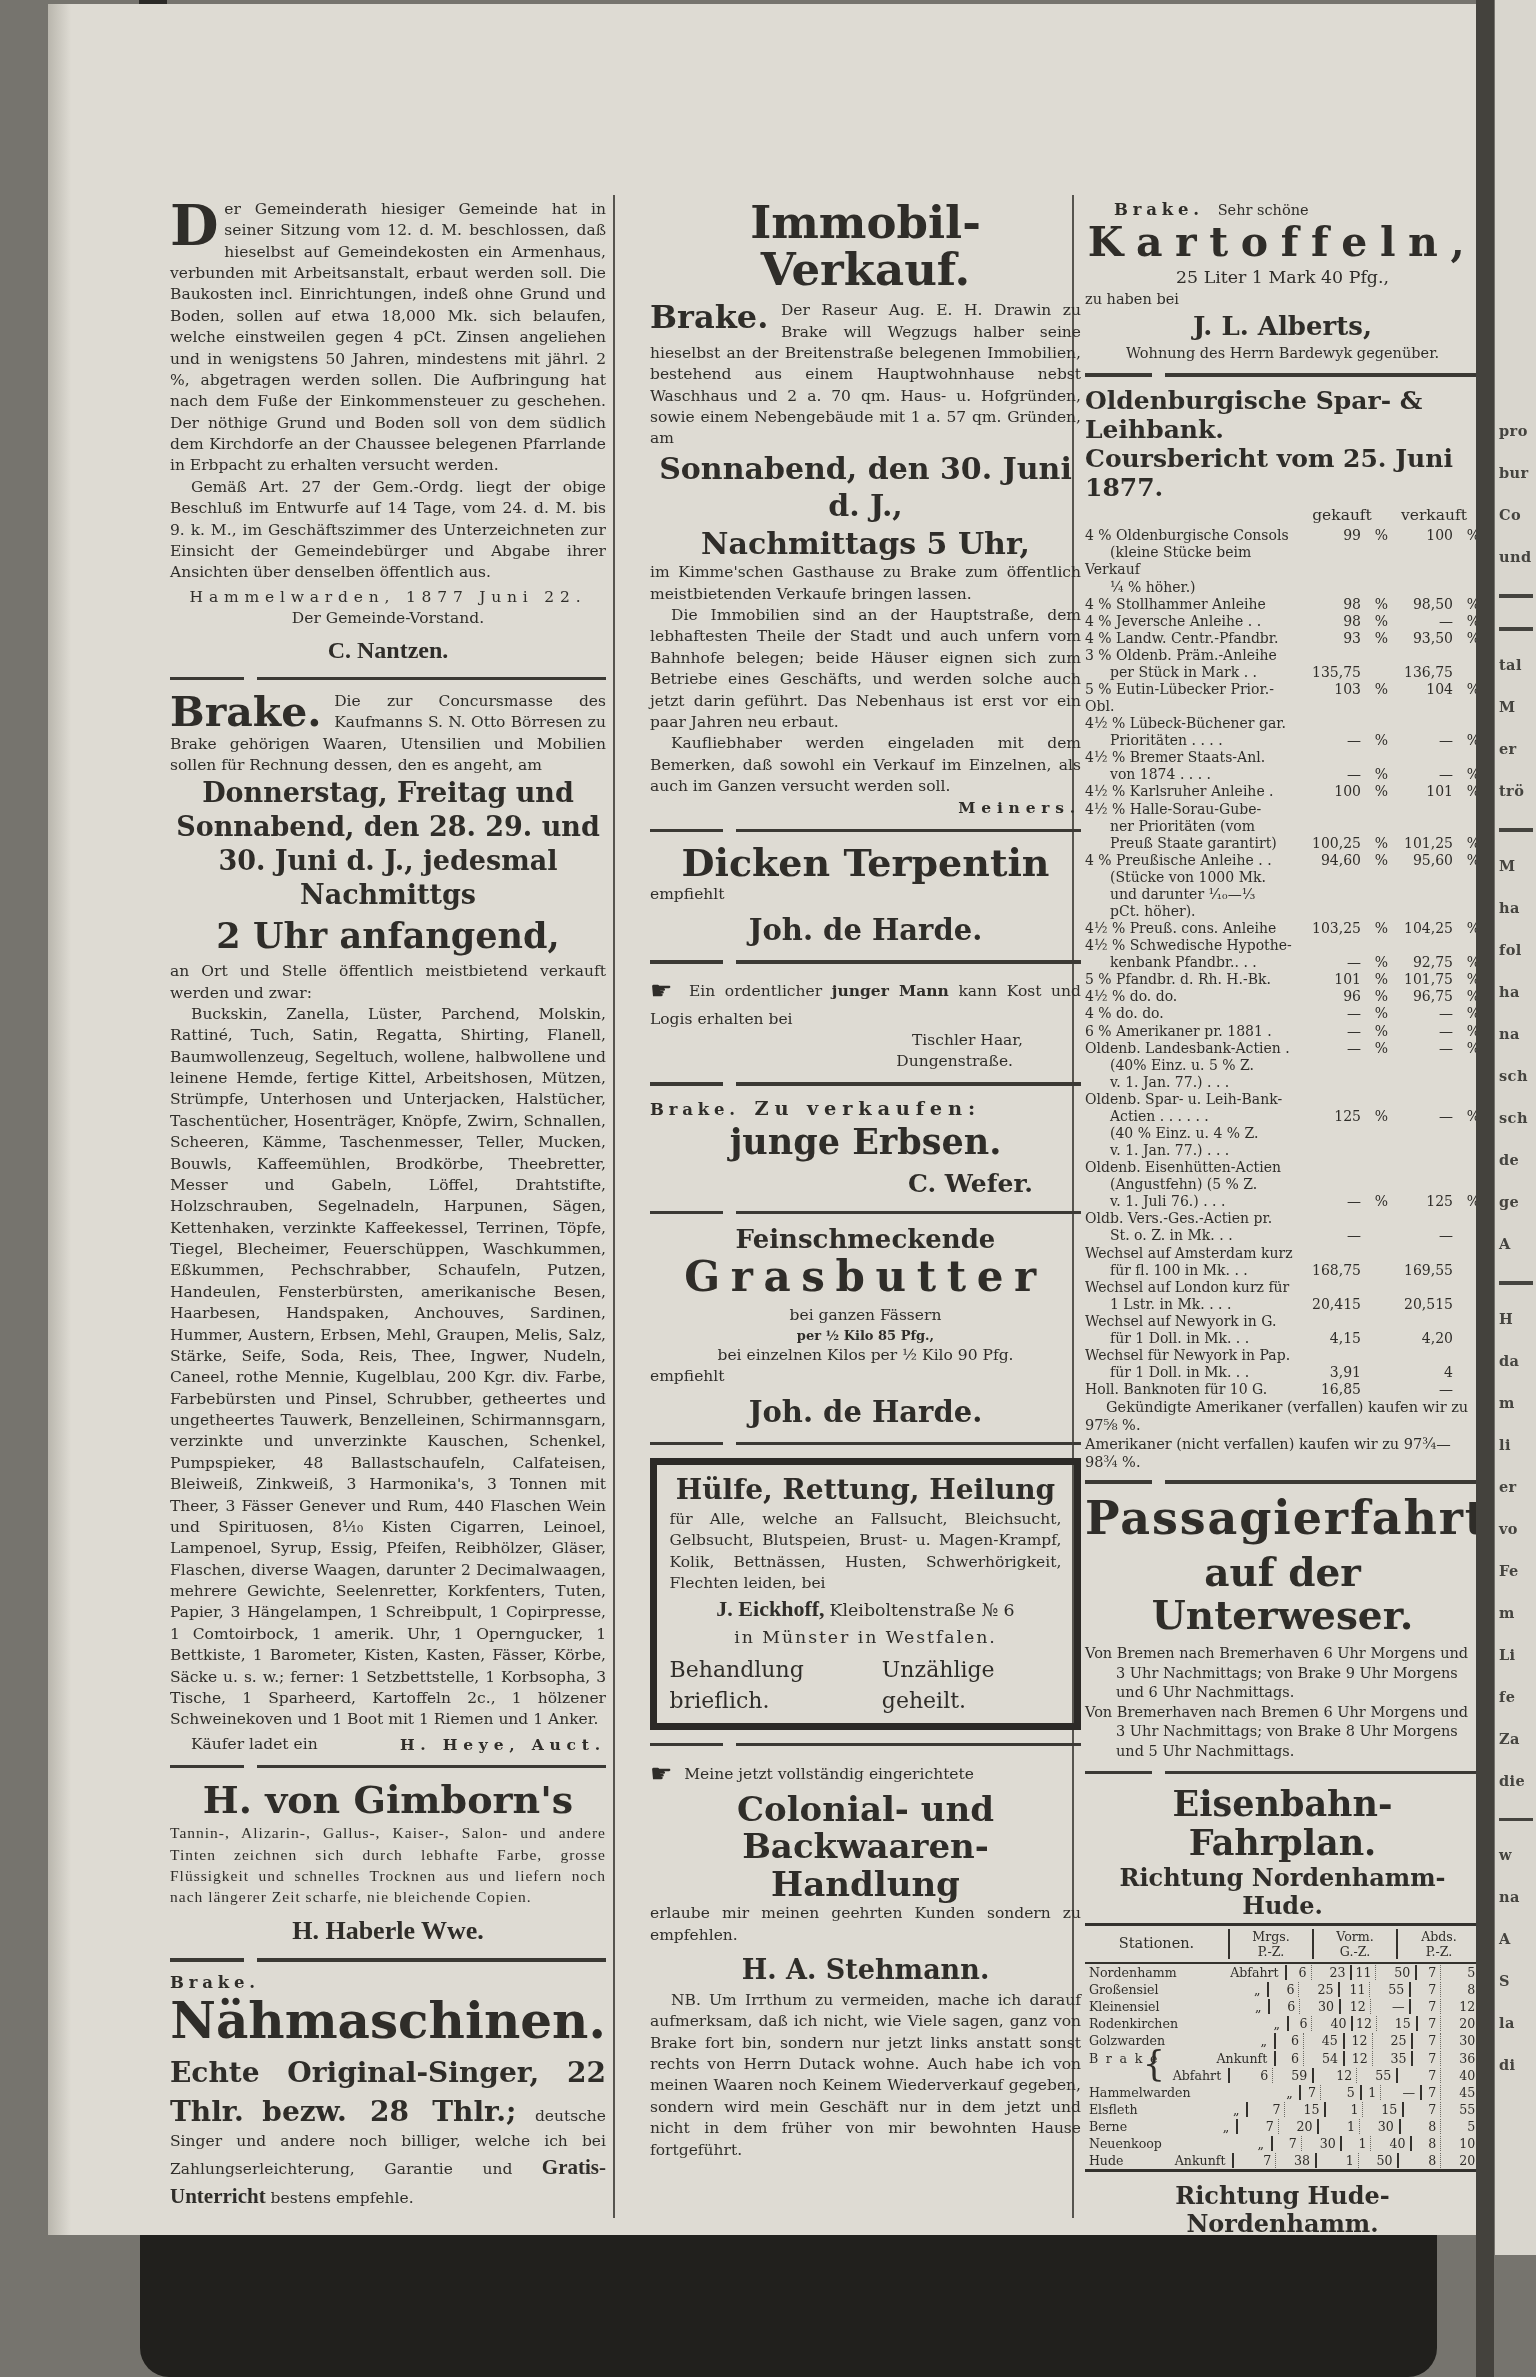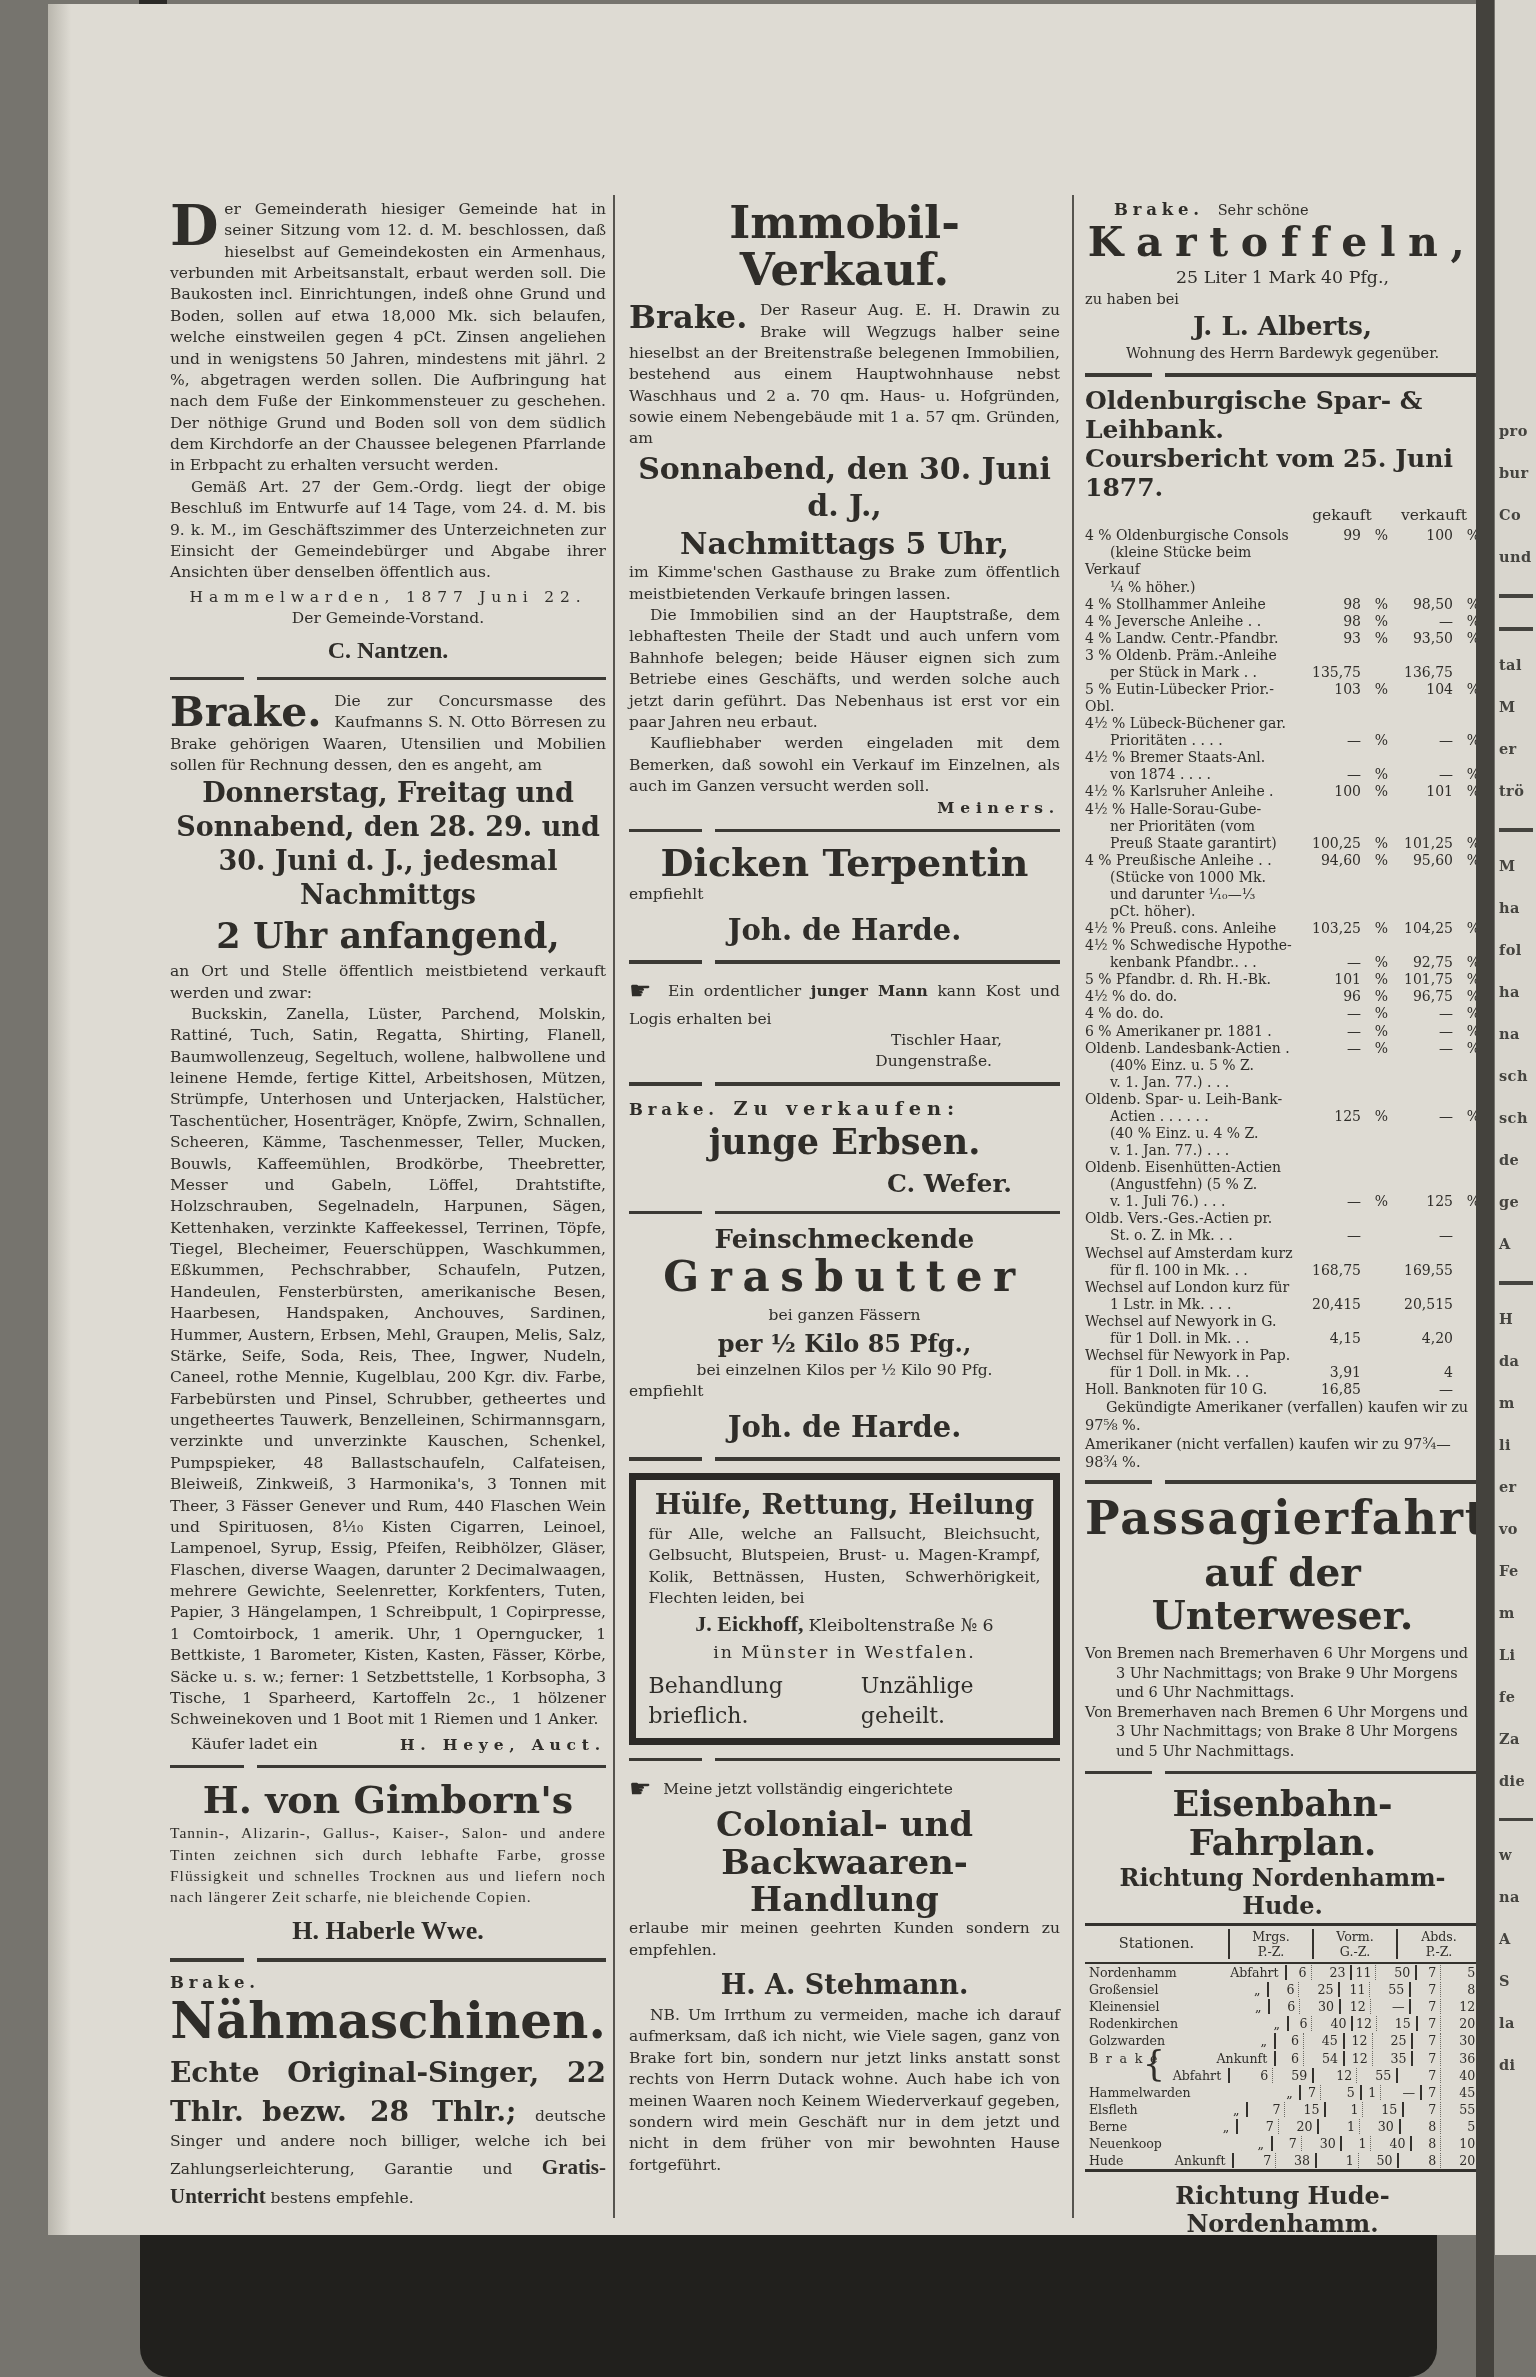--- a/index.html
+++ b/index.html
@@ -12,21 +12,21 @@
   .next-page{position:absolute;left:1495px;top:0;width:42px;height:2255px;background:#d9d6ce;overflow:hidden;}
   .next-page .frag{font-size:14.5px;font-weight:bold;color:#45443f;margin:25px 0 0 3.9px;letter-spacing:0.5px;}
   .next-page .frag-rule{height:3.9px;background:#45443f;margin:29px 0 0 3.9px;width:34px;}
   .paper{position:absolute;left:48px;top:3.9px;width:1428px;height:2231px;background:#dedbd3;overflow:hidden;}
   .paper::before{content:"";position:absolute;left:0;top:0;bottom:0;width:23px;
        background:linear-gradient(90deg,#b9b6ad,#dedbd3);}
   .vrule{position:absolute;top:191px;width:1.5px;height:2023px;background:#56544e;}
   .v1{left:565px;} .v2{left:1024px;}
   .col{position:absolute;top:195px;text-align:justify;}
   .c1{left:122px;width:436px;font-size:15.5px;line-height:1.38;}
-  .c2{left:581px;width:431px;font-size:15.5px;line-height:1.38;}
+  .c2{left:602px;width:431px;font-size:15.5px;line-height:1.38;}
   .c3{left:1037px;width:395px;font-size:14.5px;line-height:1.35;}
   .rule{display:flex;align-items:center;gap:12.6px;margin:9.7px 0 10.6px 0;}
   .rule .r1{height:3.4px;background:#3b3934;width:17%;}
   .rule .r2{height:3.4px;background:#3b3934;flex:1;}
   .ind{text-indent:21px;}
   .hang{padding-left:31px;text-indent:-31px;text-align:left;}
   .ctr{text-align:center;text-indent:0;}
   .rt-align{text-align:right;}
   .dropcap::first-letter{float:left;font-size:56px;line-height:.82;padding:3.9px 5.8px 0 0;font-weight:bold;}
   .sp{letter-spacing:5.8px;}
@@ -259,21 +259,21 @@
 
     <div class="rule">
         <span class="r1"></span>
         <span class="r2"></span>
       </div>
 
     <div>
       <div class="h-m" style="font-size:26px;">Feinschmeckende</div>
       <div class="h-xl gras-t">Grasbutter</div>
       <div class="ctr">bei ganzen Fässern</div>
-      <div class="ctr b" style="font-size:24px;">per ½ Kilo 85 Pfg.,</div>
+      <div class="ctr b" style="font-size:13px;">per ½ Kilo 85 Pfg.,</div>
       <div class="ctr">bei einzelnen Kilos per ½ Kilo 90 Pfg.</div>
       <div style="text-align:left;">empfiehlt</div>
       <div class="sig" style="font-size:29px;">Joh. de Harde.</div>
     </div>
 
     <div class="rule">
         <span class="r1"></span>
         <span class="r2"></span>
       </div>
 

